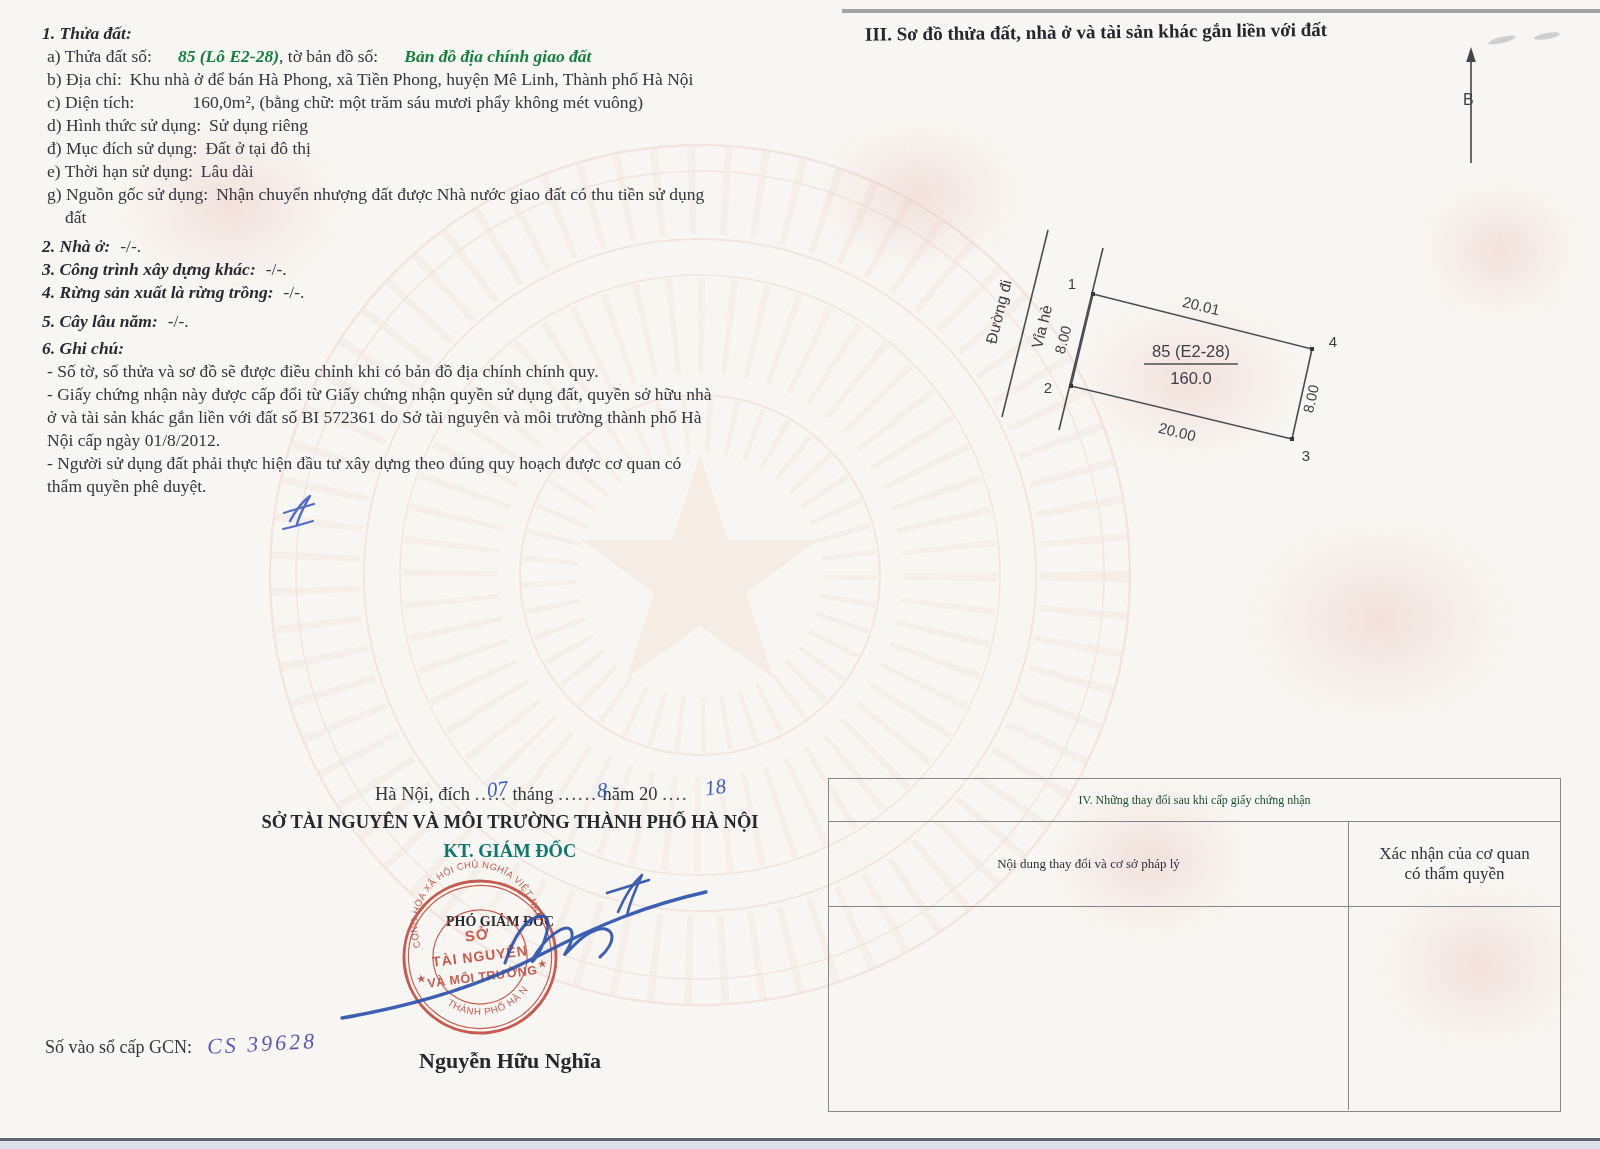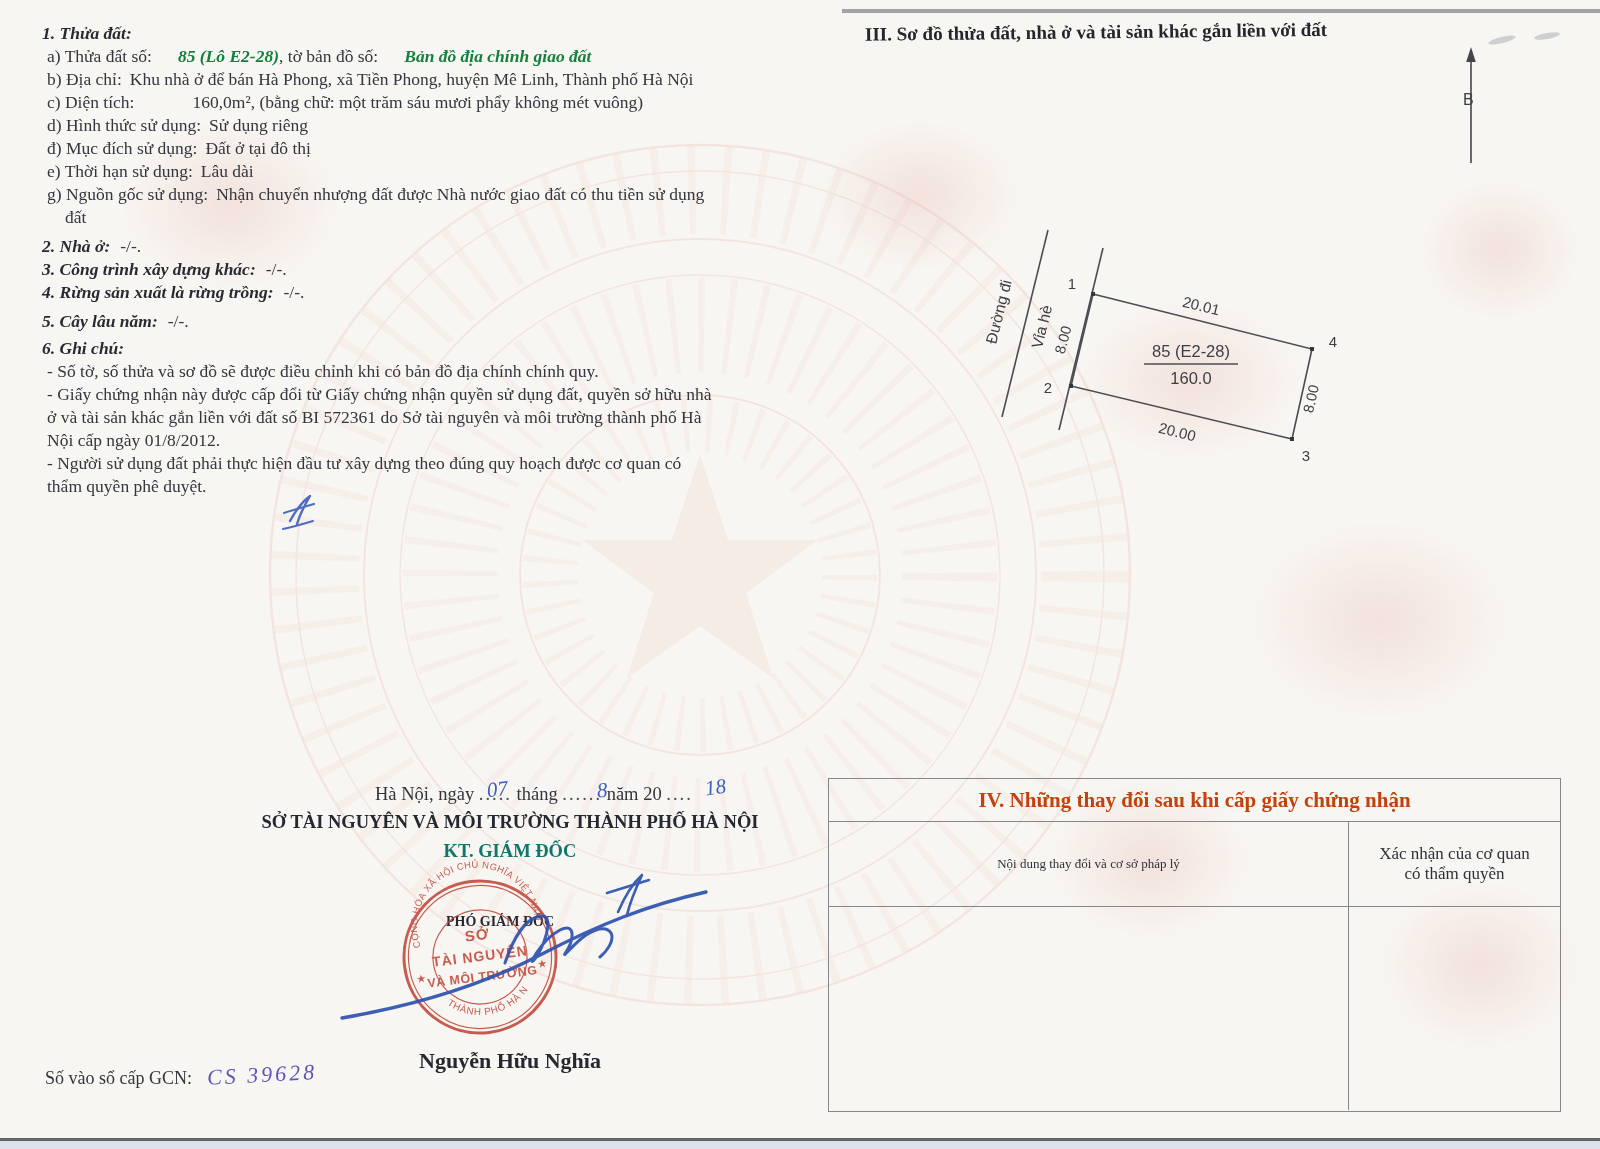--- a/index.html
+++ b/index.html
@@ -45,32 +45,32 @@
   #hw-month{position:absolute;left:222px;top:-6px;font-size:21px;transform:rotate(-5deg);}
   #hw-year{position:absolute;left:330px;top:-9px;font-size:21px;transform:rotate(-8deg);}
   #org-line{position:absolute;left:245px;top:812px;width:530px;text-align:center;
     font-weight:bold;font-size:18.5px;color:#26282f;z-index:2;}
   #kt-line{position:absolute;left:245px;top:841px;width:530px;text-align:center;
     font-weight:bold;font-size:18.5px;color:#0f766e;z-index:2;}
   #pho-line{position:absolute;left:235px;top:914px;width:530px;text-align:center;
     font-weight:bold;font-size:14px;color:#26282f;z-index:2;}
   #signer-name{position:absolute;left:245px;top:1048px;width:530px;text-align:center;
     font-weight:bold;font-size:22px;color:#26282f;z-index:2;}
-  #gcn-line{position:absolute;left:45px;top:1068px;font-size:18px;color:#33353c;z-index:2;}
+  #gcn-line{position:absolute;left:45px;top:1037px;font-size:18px;color:#33353c;z-index:2;}
   #gcn-value{position:absolute;left:162px;top:-6px;font-size:22px;letter-spacing:3px;
     color:#5d55b8;transform:rotate(-3deg);font-style:italic;white-space:nowrap;}
   
   #table4{
     position:absolute;left:828px;top:778px;width:733px;height:334px;
     border:1.4px solid #85878a;z-index:2;box-sizing:border-box;background:transparent;
   }
   #table4 .t-title{
     height:43px;border-bottom:1.4px solid #85878a;box-sizing:border-box;
     display:flex;align-items:center;justify-content:center;
-    font-weight:bold;font-size:21px;color:#c2410c;
+    font-weight:normal;font-size:12px;color:#14532d;
   }
   #table4 .t-heads{display:flex;height:85px;border-bottom:1.4px solid #85878a;box-sizing:border-box;}
   #table4 .t-col1{width:519px;box-sizing:border-box;display:flex;align-items:center;justify-content:center;
     font-size:13px;color:#2e3038;text-align:center;}
   #table4 .t-col2{flex:1;border-left:1.4px solid #85878a;box-sizing:border-box;display:flex;align-items:center;justify-content:center;
     font-size:17px;color:#2e3038;text-align:center;padding:0 28px;}
   #table4 .t-body{display:flex;height:203px;}
   #table4 .b-col1{width:519px;}
   #table4 .b-col2{flex:1;border-left:1.4px solid #85878a;box-sizing:border-box;}
   
@@ -138,21 +138,21 @@
   <p class="sec-head mt4">6. Ghi chú:</p>
 
   <p class="note">- Số tờ, số thửa và sơ đồ sẽ được điều chỉnh khi có bản đồ địa chính chính quy.</p>
   <p class="note">- Giấy chứng nhận này được cấp đổi từ Giấy chứng nhận quyền sử dụng đất, quyền sở hữu nhà ở và tài sản khác gắn liền với đất số BI 572361 do Sở tài nguyên và môi trường thành phố Hà Nội cấp ngày 01/8/2012.</p>
   <p class="note">- Người sử dụng đất phải thực hiện đầu tư xây dựng theo đúng quy hoạch được cơ quan có thẩm quyền phê duyệt.</p>
 </div>
 
 <div id="right-title">III. Sơ đồ thửa đất, nhà ở và tài sản khác gắn liền với đất</div>
 
 <div id="date-line">
-  <span>Hà Nội, ngày</span>
+  <span>Hà Nội, đích</span>
   <span class="dots">.....</span>
   <span>tháng</span>
   <span class="dots">......</span>
   <span>năm 20</span>
   <span class="dots">....</span>
   <span class="hw" id="hw-day">07</span>
   <span class="hw" id="hw-month">8</span>
   <span class="hw" id="hw-year">18</span>
 </div>
 

